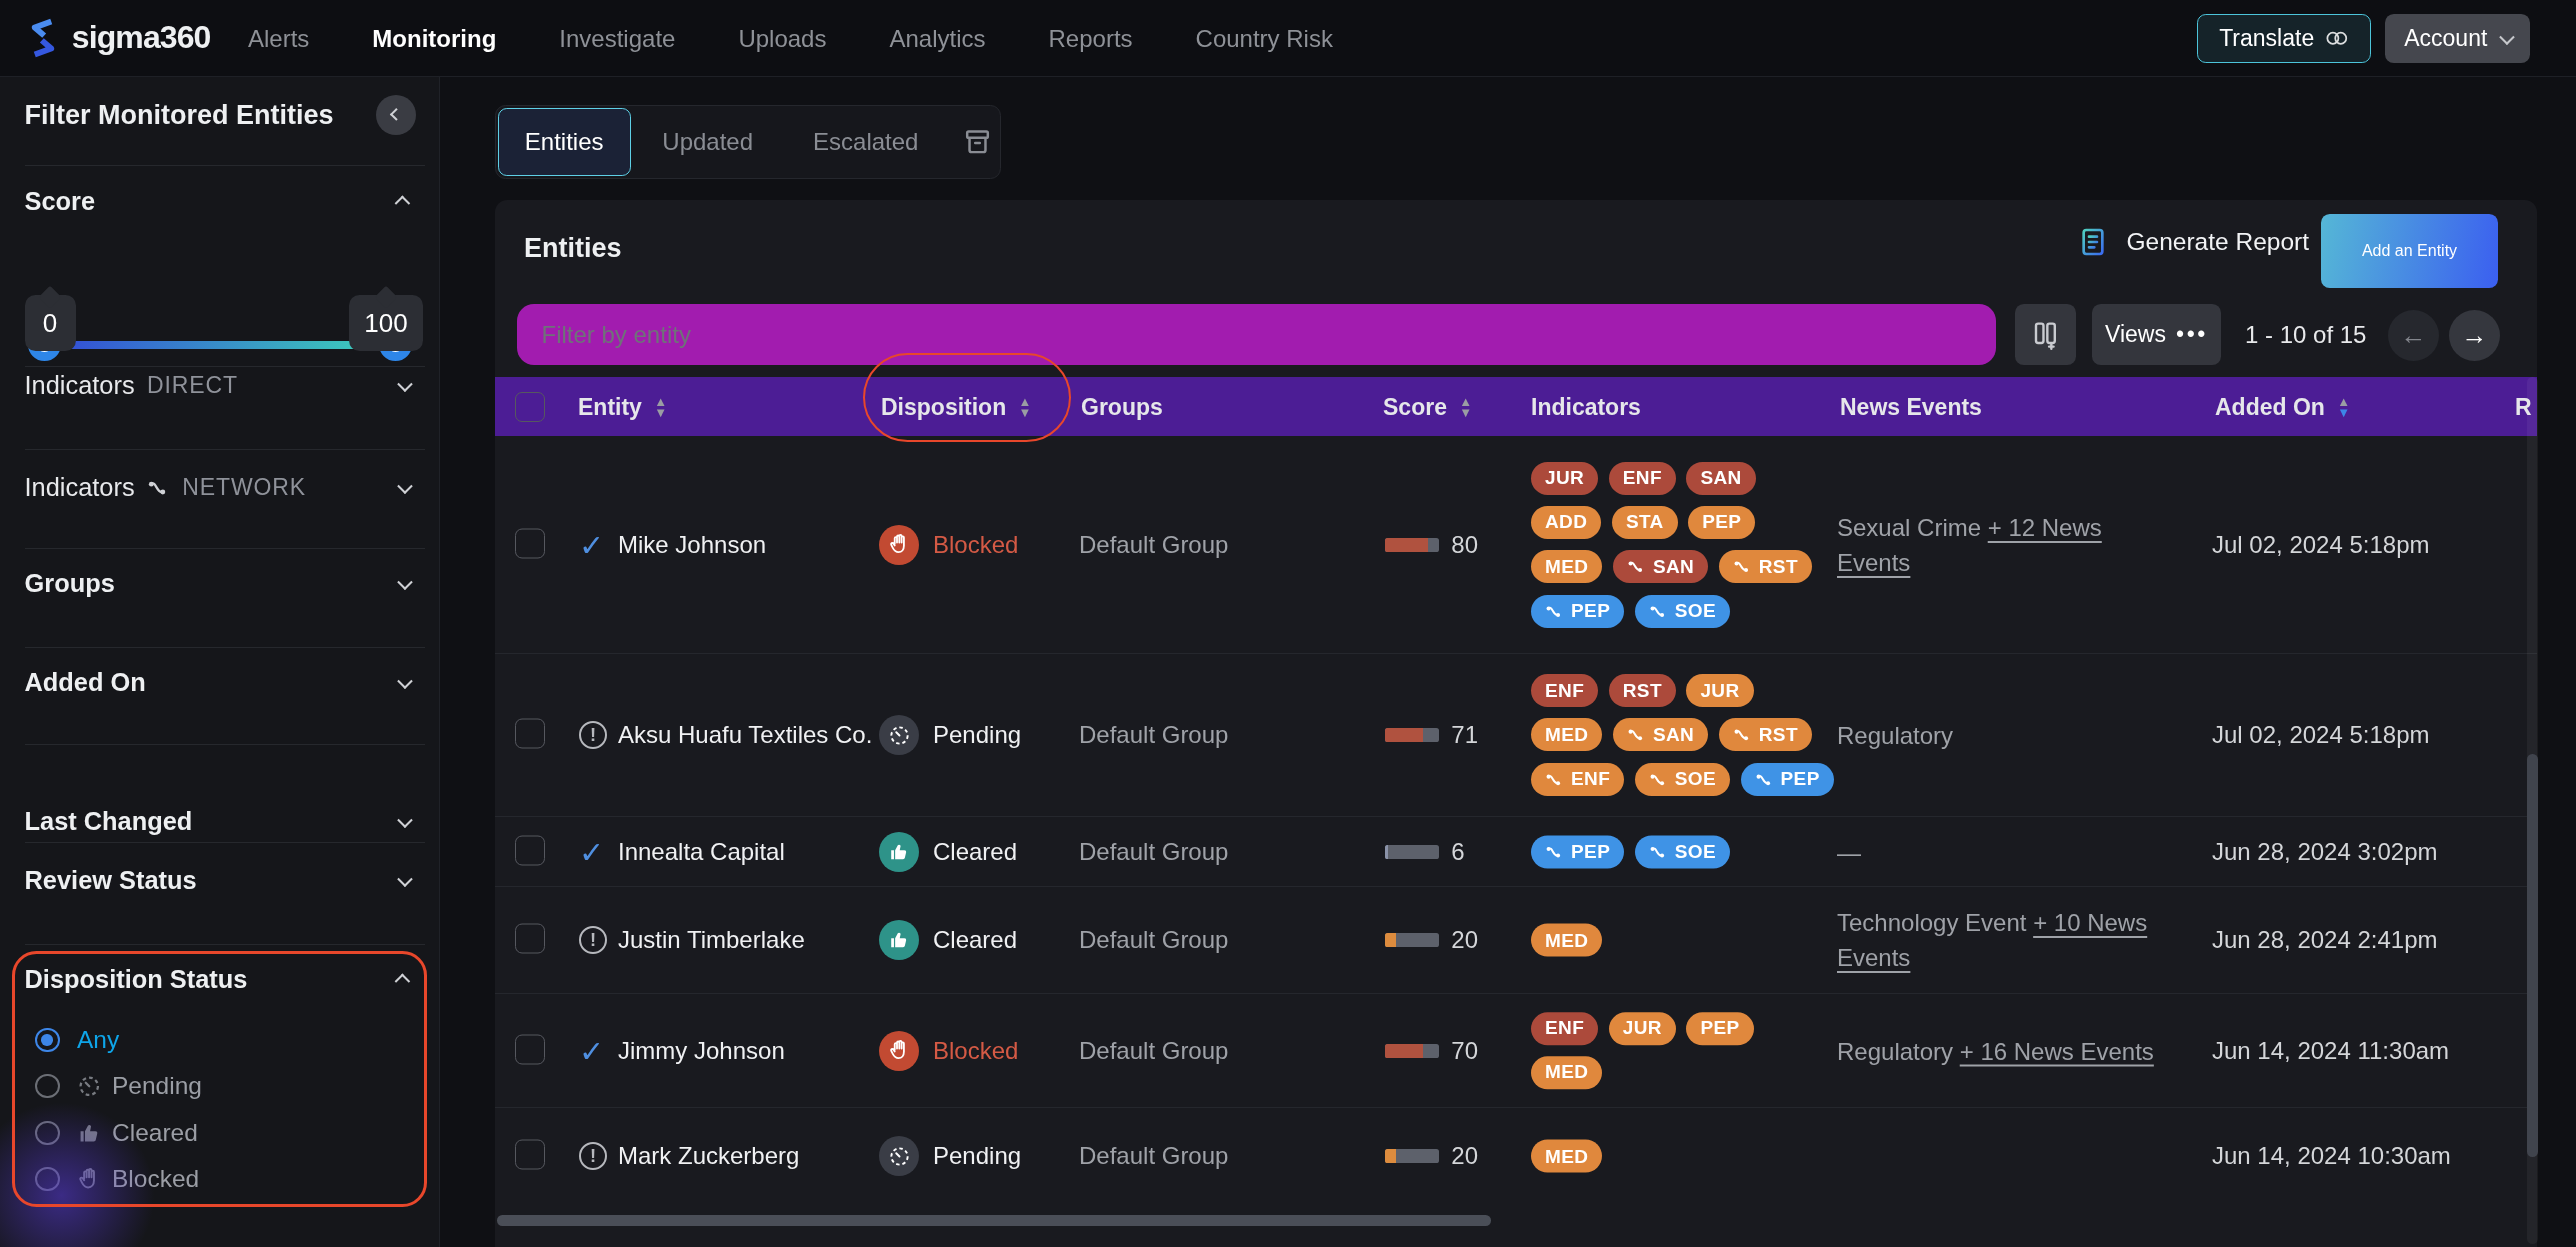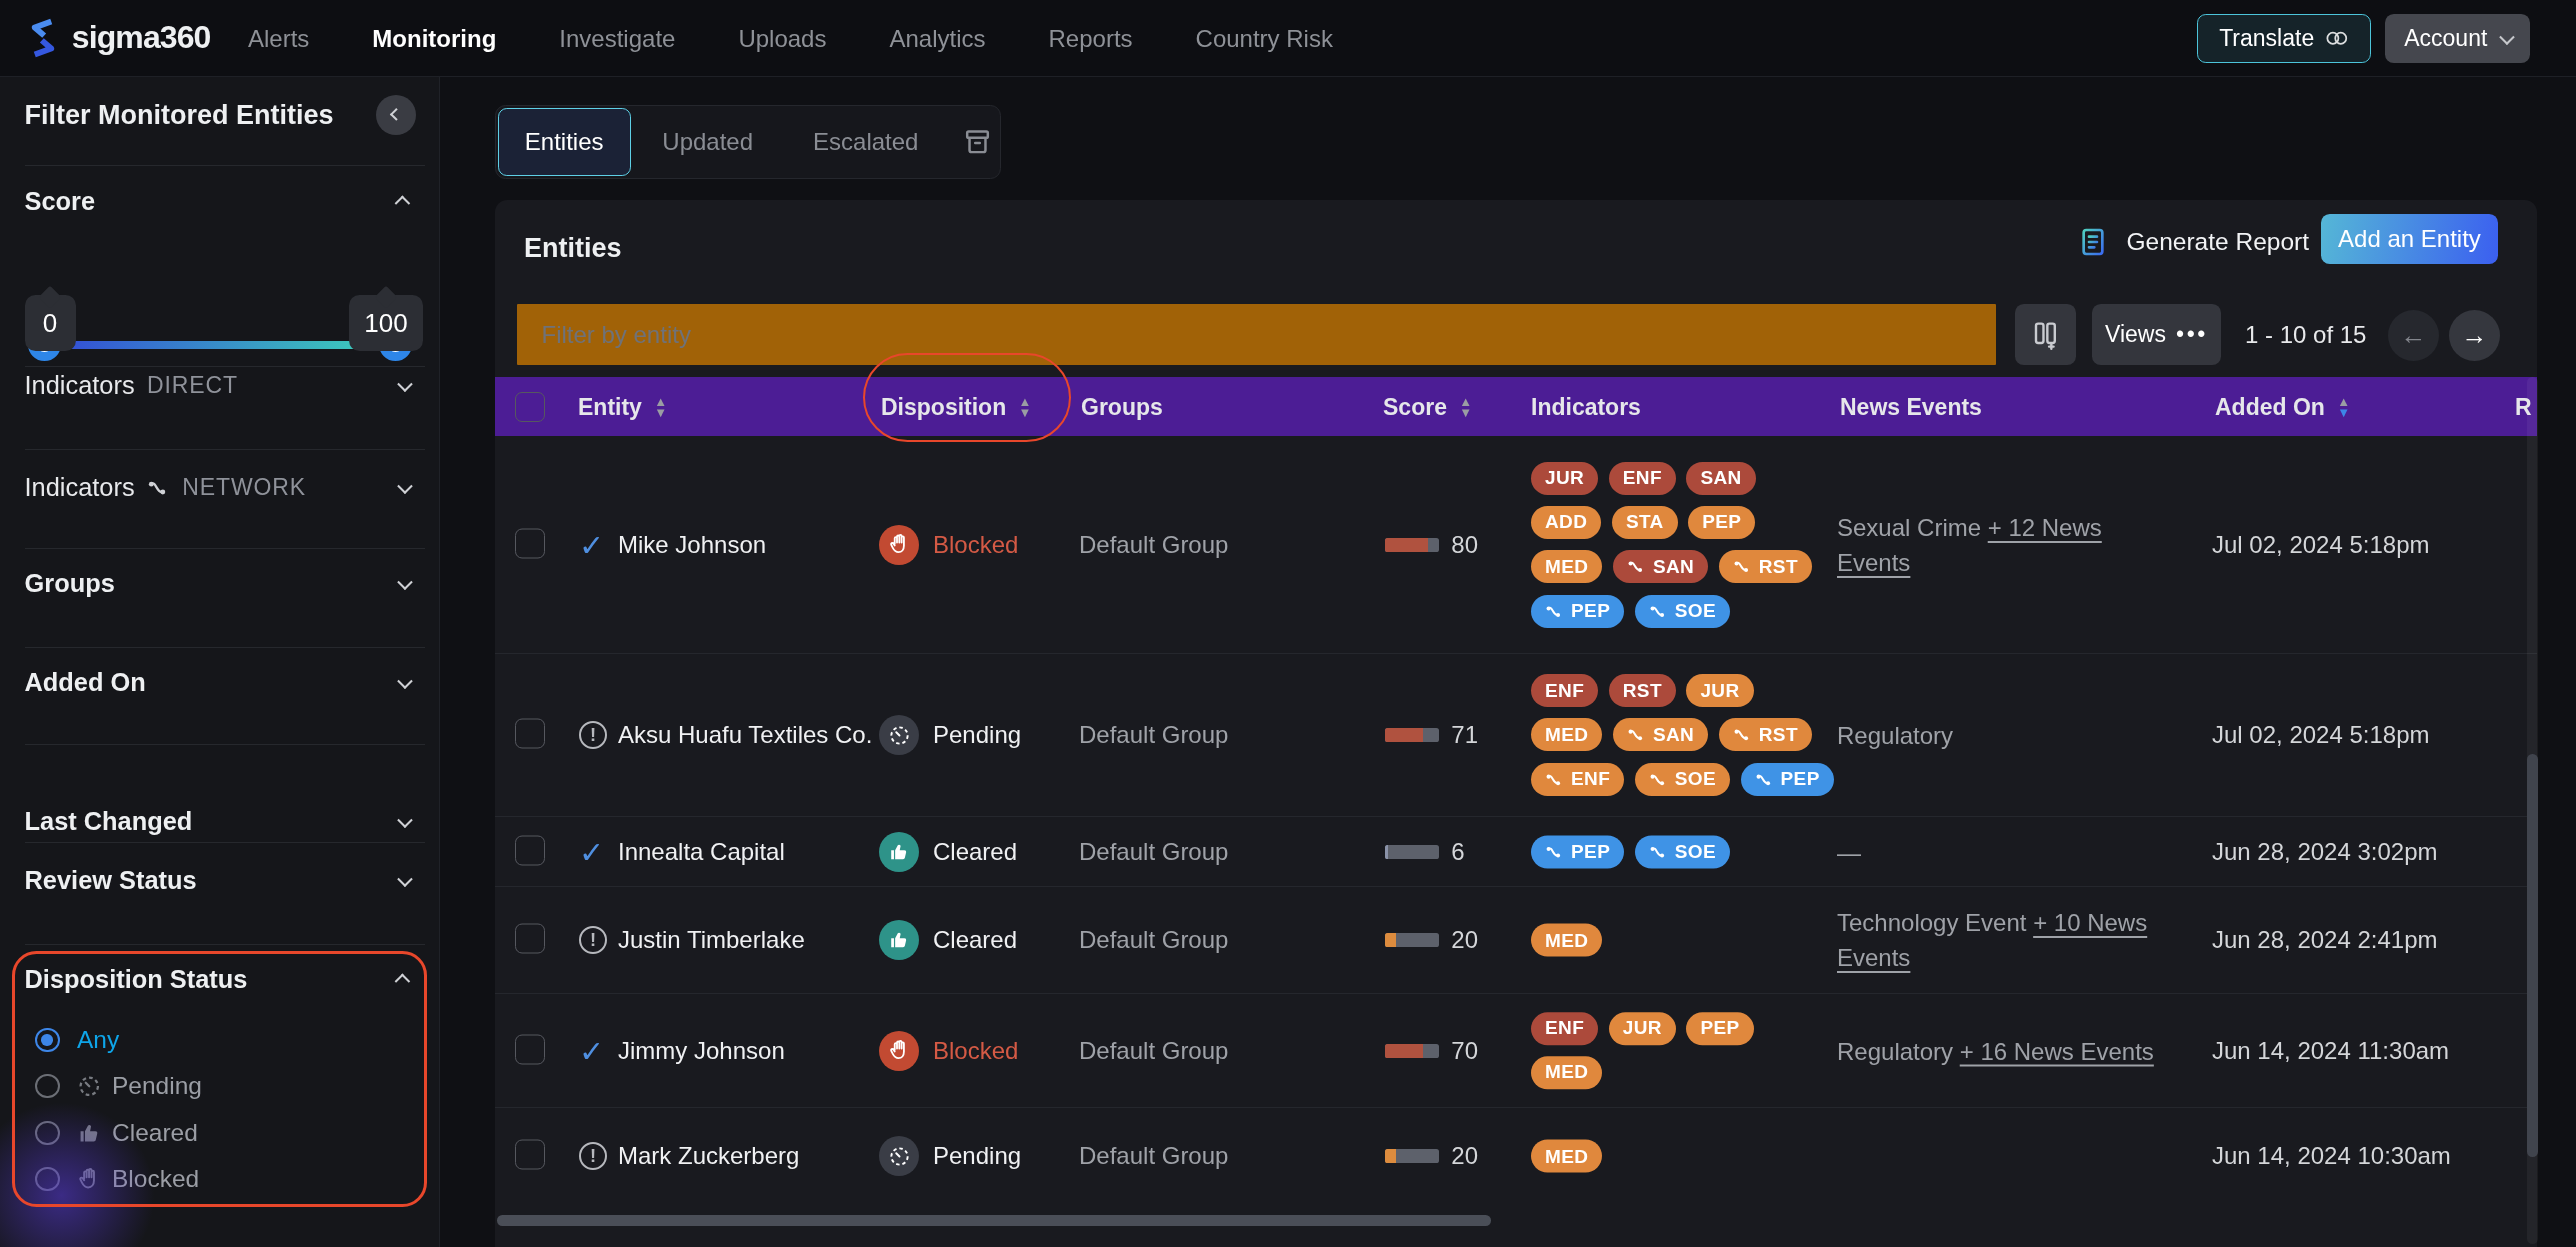--- a/index.html
+++ b/index.html
@@ -64,23 +64,23 @@
   
   .main{position:absolute;left:440px;top:77px;right:0;bottom:0;background:#0f1014}
   .tabsbar{position:absolute;left:55px;top:28px;width:506px;height:74px;background:#16171c;border:0.9px solid #25272d;border-radius:10.5px;display:flex;align-items:center}
   .tab{font-size:24px;color:#8a8d94;cursor:pointer;padding:0 30px;height:100%;display:flex;align-items:center}
   .tab.active{background:#1b2236;border:1.8px solid var(--cyan);border-radius:8.8px;color:#fff;height:68px;margin:1.8px;padding:0 26px}
   .archive-btn{margin-left:12.3px;cursor:pointer;display:flex;align-items:center}
 
   .panel{position:absolute;left:55px;top:123px;width:2042px;height:1048px;background:#191a1f;border-radius:12.3px 12.3px 0 0;overflow:hidden}
   .panel-title{position:absolute;left:29px;top:33px;font-size:27px;font-weight:bold}
   .gen-report{position:absolute;left:1582px;top:26px;display:flex;align-items:center;gap:17.5px;font-size:24.5px;color:#f2f3f5;cursor:pointer}
-  .add-entity{position:absolute;left:1826px;top:14px;width:177px;height:50px;border-radius:8.8px;border:none;cursor:pointer;
-    background:linear-gradient(100deg,#55b7d6,#3b5ff0);color:#fff;font-size:24px;font-family:inherit}
-  .filter-input{position:absolute;left:22px;top:104px;width:1479px;height:61px;border-radius:1px;border:none;background:#a16207;
+  .add-entity{position:absolute;left:1826px;top:14px;width:177px;height:74px;border-radius:8.8px;border:none;cursor:pointer;
+    background:linear-gradient(100deg,#55b7d6,#3b5ff0);color:#fff;font-size:16px;font-family:inherit}
+  .filter-input{position:absolute;left:22px;top:104px;width:1479px;height:61px;border-radius:17px;border:none;background:#a21caf;
     color:#dfe1e5;font-size:24px;padding:0 24.5px;font-family:inherit;outline:none}
   .filter-input::placeholder{color:#6f7279}
   .sq-btn{position:absolute;top:104px;height:61px;border-radius:8.8px;background:#34363d;display:flex;align-items:center;justify-content:center;cursor:pointer}
   .btn-columns{left:1520px;width:61px}
   .btn-views{left:1597px;width:129px;gap:10px;font-size:23px;color:#fff}
   .dots{letter-spacing:2.6px;font-size:23px;color:#fff;line-height:8.8px}
   .pag-text{position:absolute;left:1750px;top:104px;height:61px;display:flex;align-items:center;font-size:24px;color:#e8e9eb}
   .pag-btn{position:absolute;top:110px;width:51px;height:51px;border-radius:50%;display:flex;align-items:center;justify-content:center;
     font-size:26px;cursor:pointer}
   .pag-prev{left:1893px;background:#26282e;color:#83868d}

